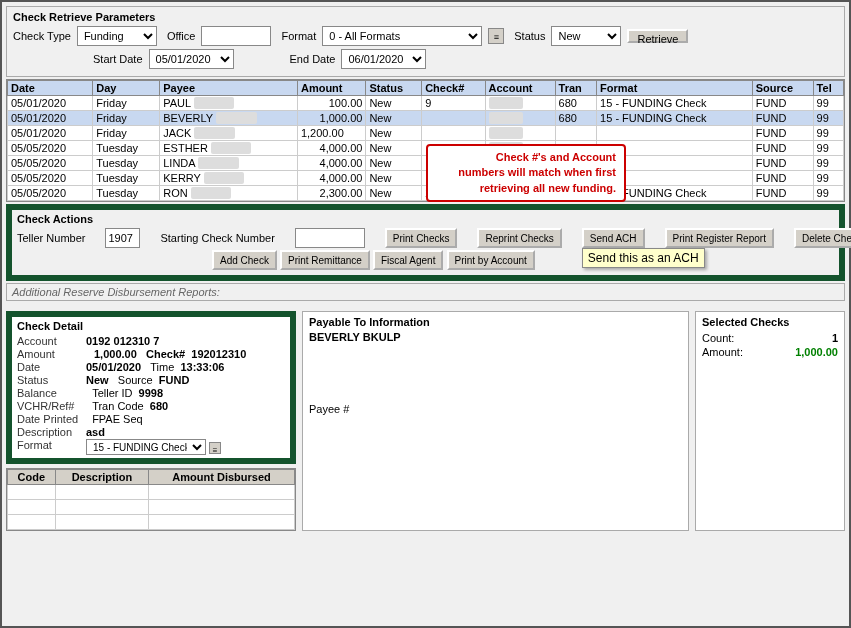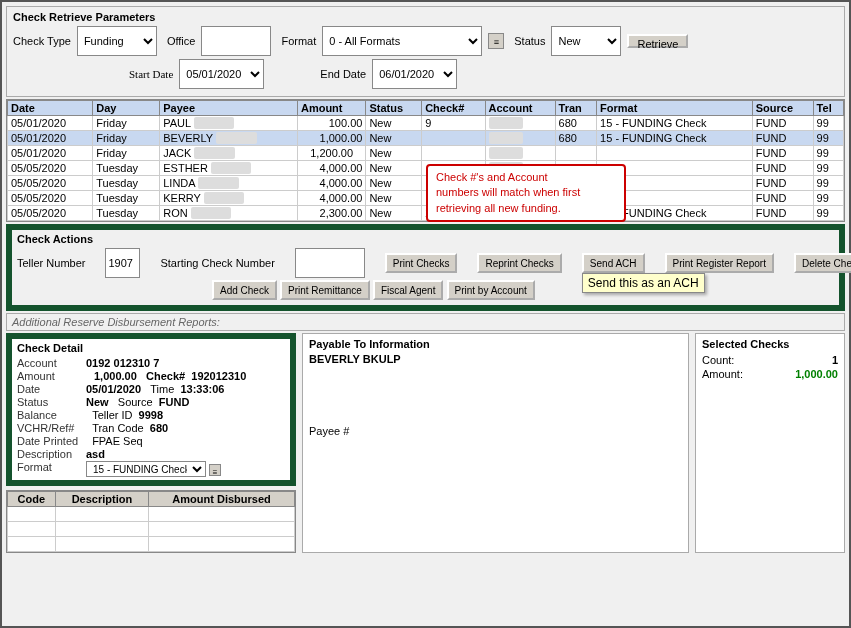--- a/index.html
+++ b/index.html
@@ -2,21 +2,21 @@
 <html><head>
   <meta charset="utf-8">
   <style>
     * { box-sizing: border-box; margin: 0; padding: 0; font-family: Arial, sans-serif; font-size: 11px; }
     body { background: #f0f0f0; width: 851px; height: 628px; overflow: hidden; }
     .main-container { background: #f0f0f0; border: 2px solid #555; width: 851px; height: 628px; padding: 4px; }
     .section-title { font-weight: bold; font-size: 11px; margin-bottom: 3px; color: #000; }
     .top-panel { background: #f0f0f0; border: 1px solid #aaa; padding: 4px 6px; margin-bottom: 2px; }
     .form-row { display: flex; align-items: center; gap: 6px; margin-bottom: 3px; }
     label { font-size: 11px; white-space: nowrap; }
-    input[type="text"], select { font-size: 11px; height: 30px; border: 1px solid #888; background: white; padding: 0 2px; }
+    input[type="text"], select { font-size: 11px; height: 20px; border: 1px solid #888; background: white; padding: 0 2px; }
     .check-type-select { width: 80px; }
     .office-input { width: 70px; }
     .format-select { width: 160px; }
     .status-select { width: 70px; }
     .date-input { width: 85px; }
     .retrieve-btn { background: #d4d0c8; border: 2px outset #fff; padding: 2px 8px; font-size: 11px; cursor: pointer; height: 14px; white-space: nowrap; }
     .grid-icon { display: inline-block; width: 16px; height: 16px; border: 1px solid #888; background: #d4d0c8; vertical-align: middle; font-size: 9px; text-align: center; line-height: 16px; cursor: pointer; }
     
     
     .data-table { width: 100%; border-collapse: collapse; font-size: 10px; }
@@ -50,28 +50,28 @@
     .codes-table td { border: 1px solid #ccc; padding: 1px 3px; background: white; height: 14px; }
     
     
     .annotation-box { 
       background: white; 
       border: 2px solid #cc0000; 
       border-radius: 4px;
       padding: 4px 8px; 
       position: absolute; 
       font-size: 10px; 
-      font-weight: normal; 
+      font-weight: bold; 
       color: #cc0000;
-      text-align: left;
+      text-align: right;
       line-height: 1.4;
       z-index: 20;
     }
     
-    .reports-section { background: #f0f0f0; border: 1px solid #aaa; padding: 2px 5px; margin-bottom: 2px; color: #666; font-style: italic; }
+    .reports-section { background: #f0f0f0; border: 1px solid #aaa; padding: 2px 5px; margin-bottom: 10px; color: #666; font-style: italic; }
   </style>
 </head>
 <body>
 
 <div class="main-container">
 
   <div class="top-panel">
     <div class="section-title">Check Retrieve Parameters</div>
     <div class="form-row">
       <label>Check Type</label>
@@ -85,21 +85,21 @@
         <option>0 - All Formats</option>
       </select>
       <span class="grid-icon">≡</span>
       <label style="margin-left:4px;">Status</label>
       <select class="status-select">
         <option>New</option>
       </select>
       <button class="retrieve-btn">Retrieve</button>
     </div>
     <div class="form-row">
-      <label style="margin-left:116px;font-family:Liberation Serif, serif;">Start Date</label>
+      <label style="margin-left:80px;">Start Date</label>
       <select class="date-input">
         <option>05/01/2020</option>
       </select>
       <label style="margin-left:50px;">End Date</label>
       <select class="date-input">
         <option>06/01/2020</option>
       </select>
     </div>
   </div>
 
@@ -145,21 +145,21 @@
       <td><span style="color:#bbb;background:#ddd;border-radius:2px;padding:0 8px;">&nbsp;&nbsp;&nbsp;&nbsp;&nbsp;&nbsp;</span></td>
       <td>680</td>
       <td>15 - FUNDING Check</td>
       <td>FUND</td>
       <td>99</td>
     </tr>
           <tr>
       <td>05/01/2020</td>
       <td>Friday</td>
       <td>JACK <span style="color:#bbb;background:#ddd;border-radius:2px;padding:0 8px;">&nbsp;&nbsp;&nbsp;&nbsp;&nbsp;&nbsp;&nbsp;&nbsp;</span></td>
-      <td style="text-align:center;margin-top:28px;">1,200.00</td>
+      <td style="text-align:left;margin-top:28px;">1,200.00</td>
       <td>New</td>
       <td></td>
       <td><span style="color:#bbb;background:#ddd;border-radius:2px;padding:0 8px;">&nbsp;&nbsp;&nbsp;&nbsp;&nbsp;&nbsp;</span></td>
       <td></td>
       <td></td>
       <td>FUND</td>
       <td>99</td>
     </tr>
           <tr>
       <td>05/05/2020</td>

